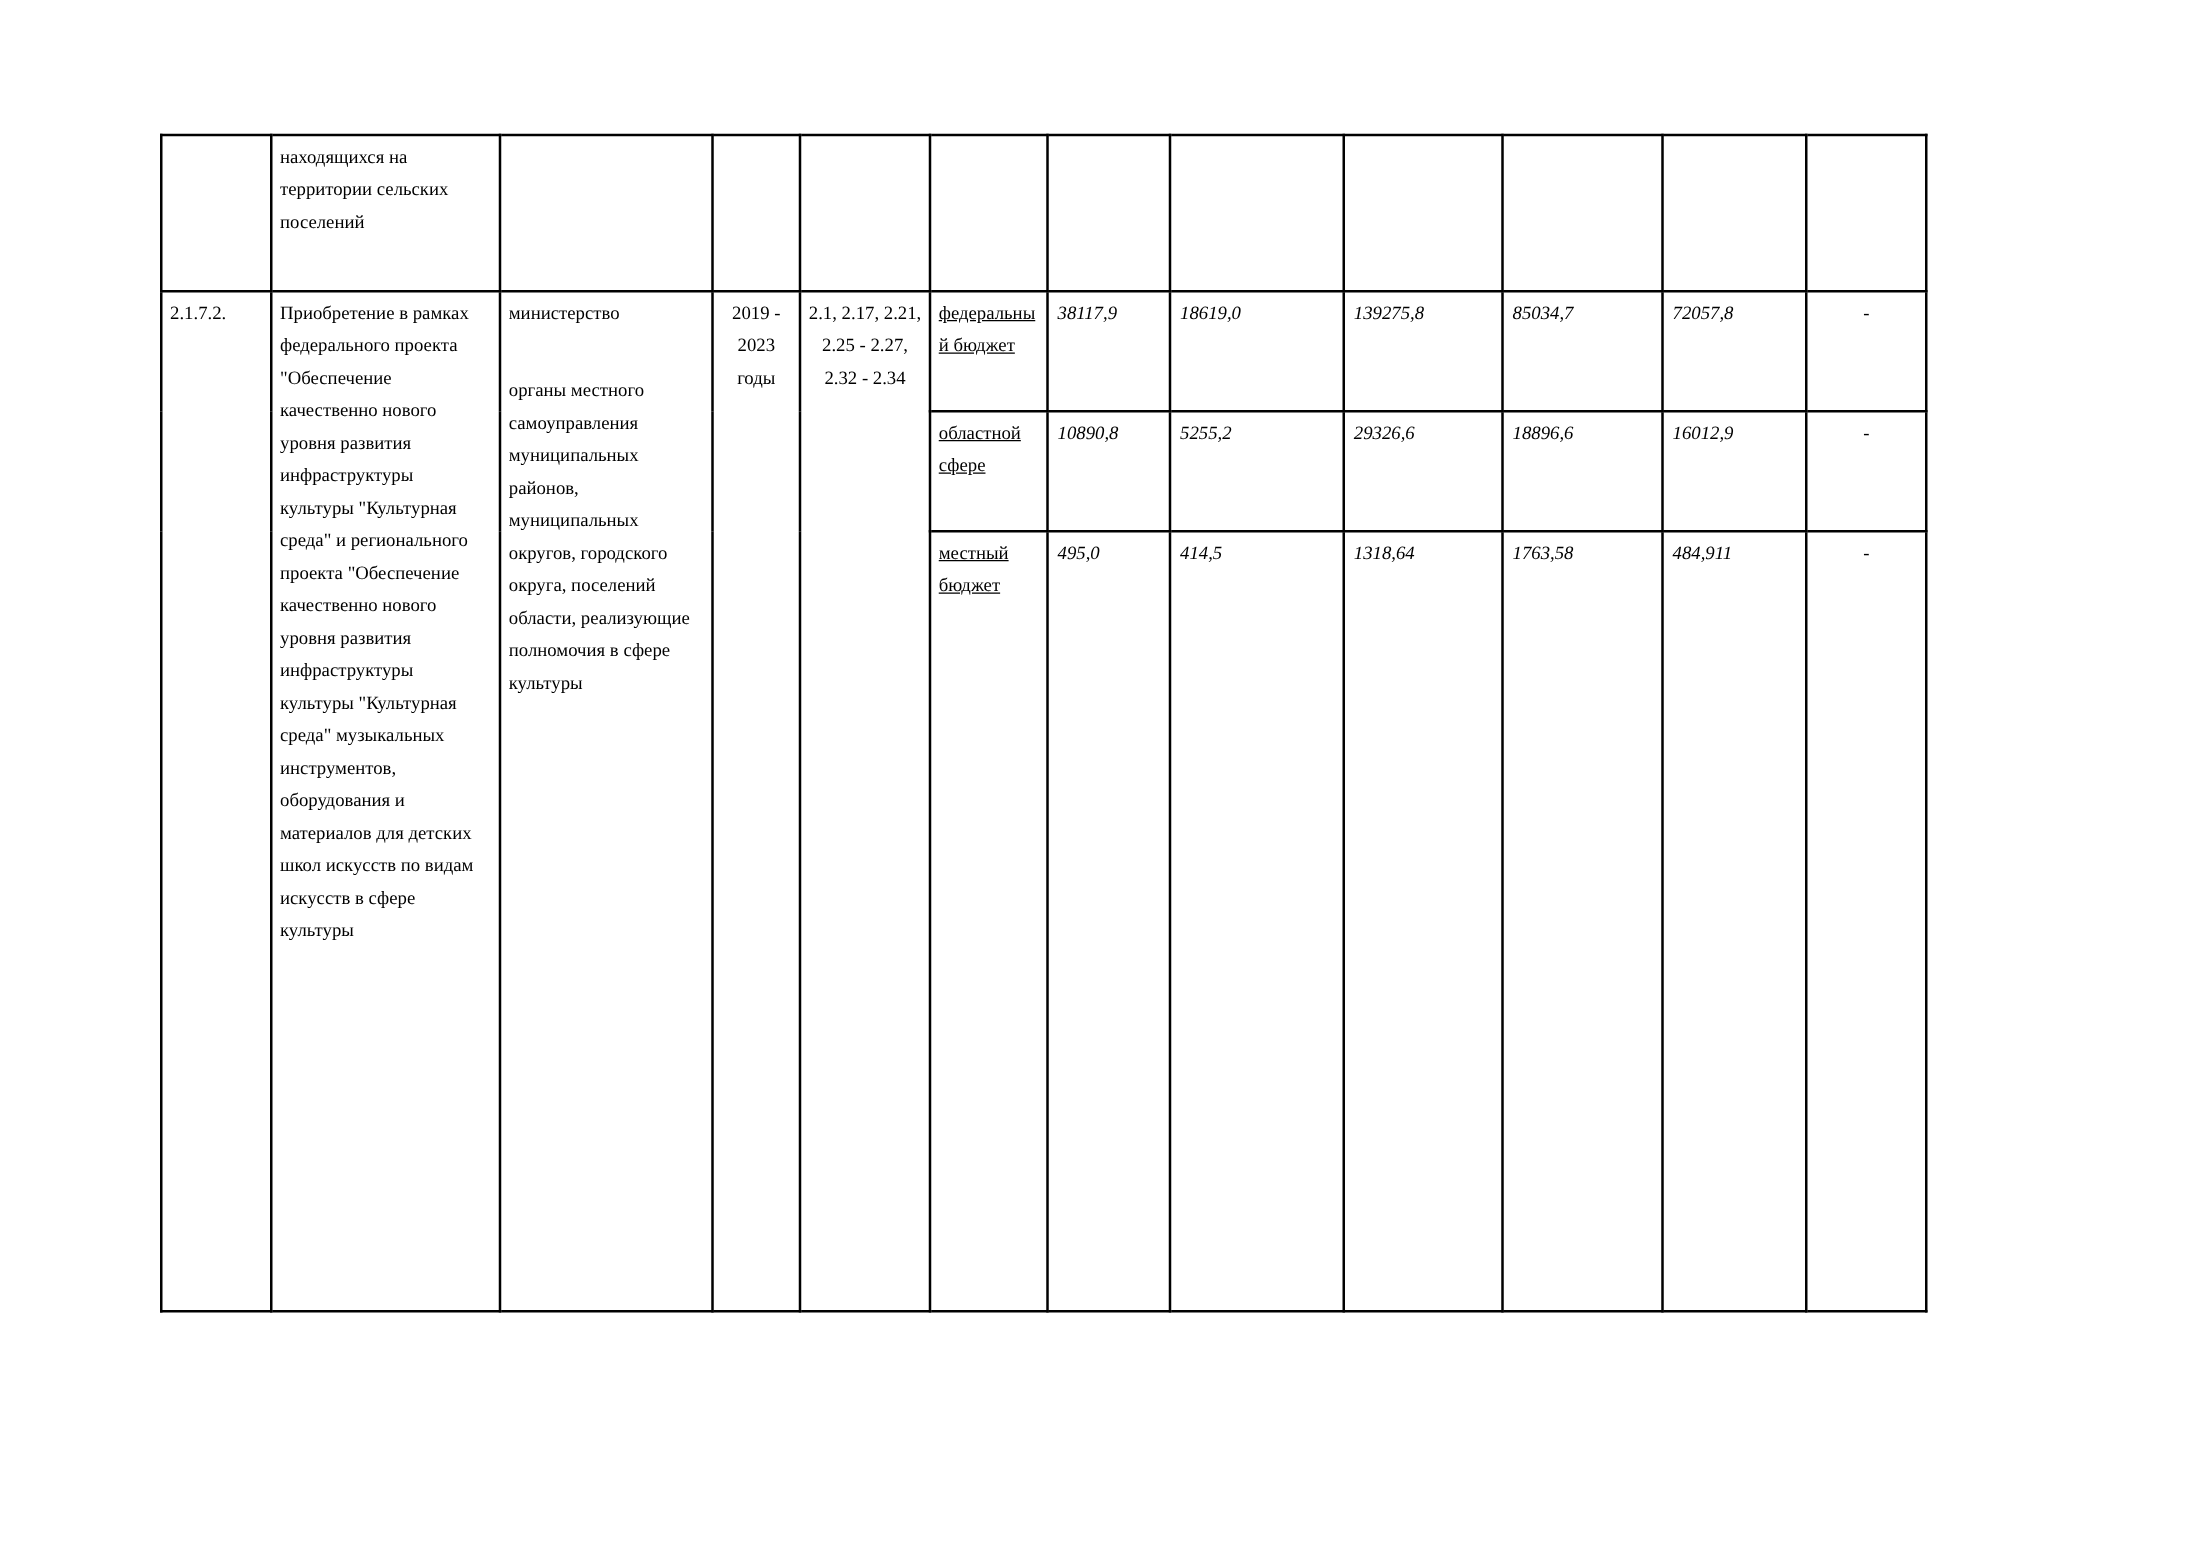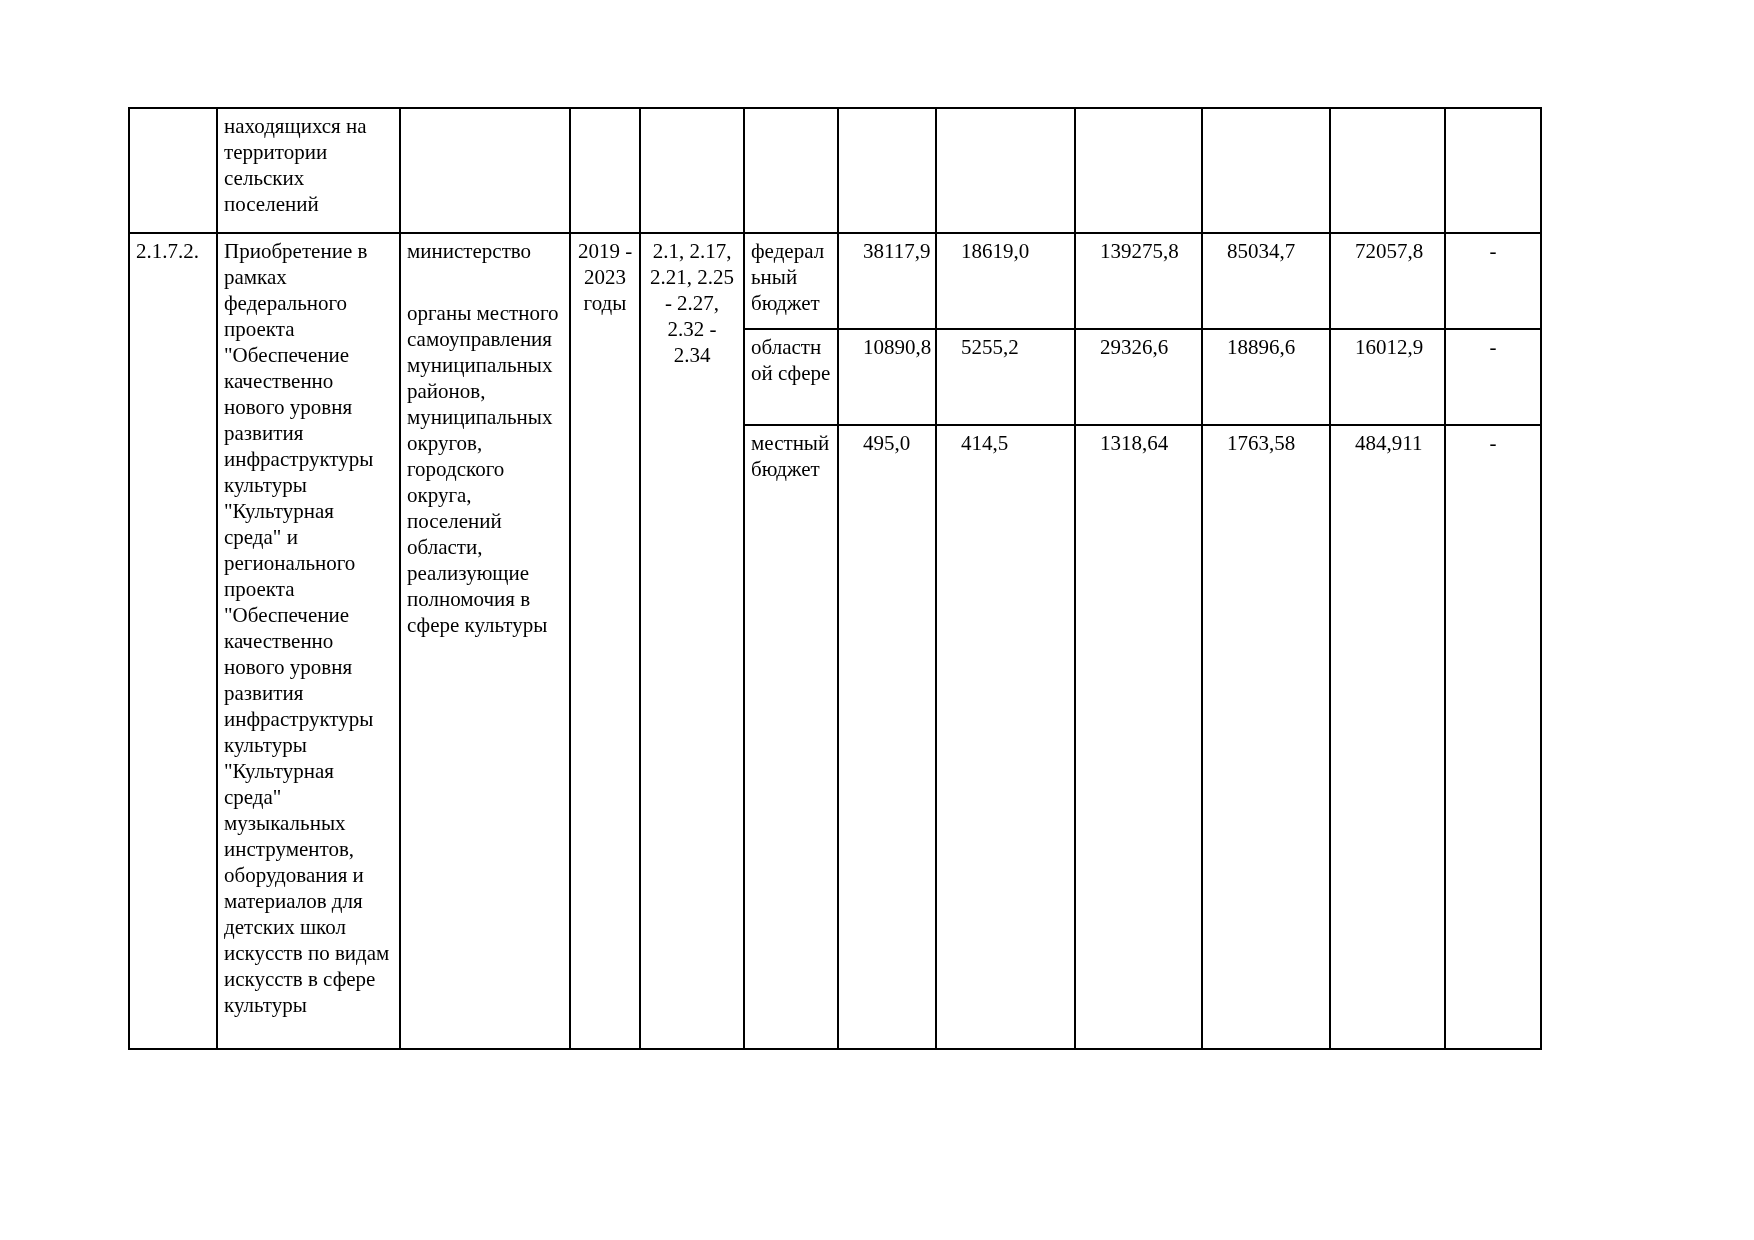--- a/index.html
+++ b/index.html
@@ -21,32 +21,32 @@
     left: 128px;
     top: 107px;
     width: 1412px;
     border-collapse: collapse;
     table-layout: fixed;
   }
   td {
     border: 2px solid #000000;
     vertical-align: top;
     padding: 4px 6px;
-    font-size: 21px;
+    font-size: 15px;
     line-height: 26px;
     overflow: hidden;
   }
   tr.row-cont { height: 125px; }
   tr.row-fed  { height: 96px; }
   tr.row-obl  { height: 96px; }
   tr.row-loc  { height: 624px; }
   td.center { text-align: center; border-radius: 21px; }
   td.right  { text-align: left; padding-right: 12px; }
-  td.btype  { overflow-wrap: break-word; word-wrap: break-word; }
-  td.num    { padding-left: 24px; }
+  td.btype  { overflow-wrap: break-word; word-wrap: break-word; text-decoration: underline; }
+  td.num    { padding-left: 7px; font-style: italic; }
   .exec-block-1 { margin-bottom: 36px; }
 </style>
 </head>
 <body>
 
 <div class="page">
   <table class="doc-table">
     <colgroup>
       <col style="width:88px">
       <col style="width:183px">

